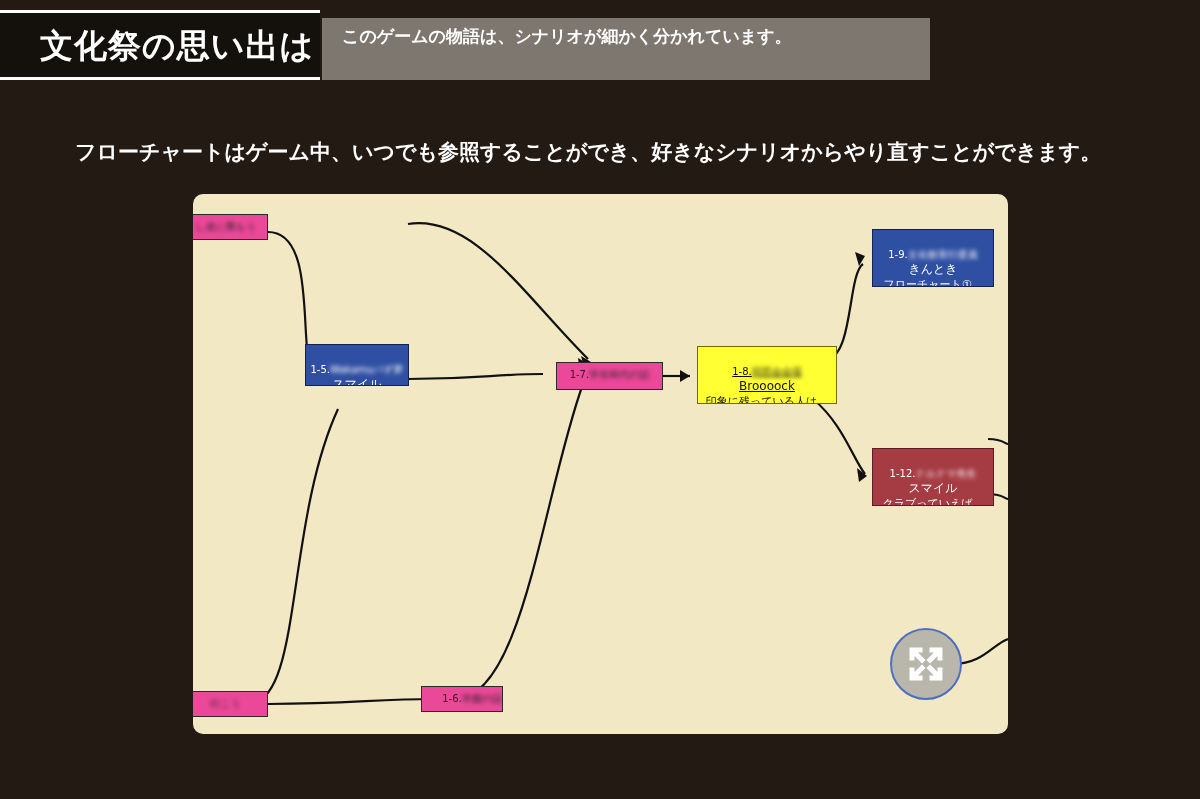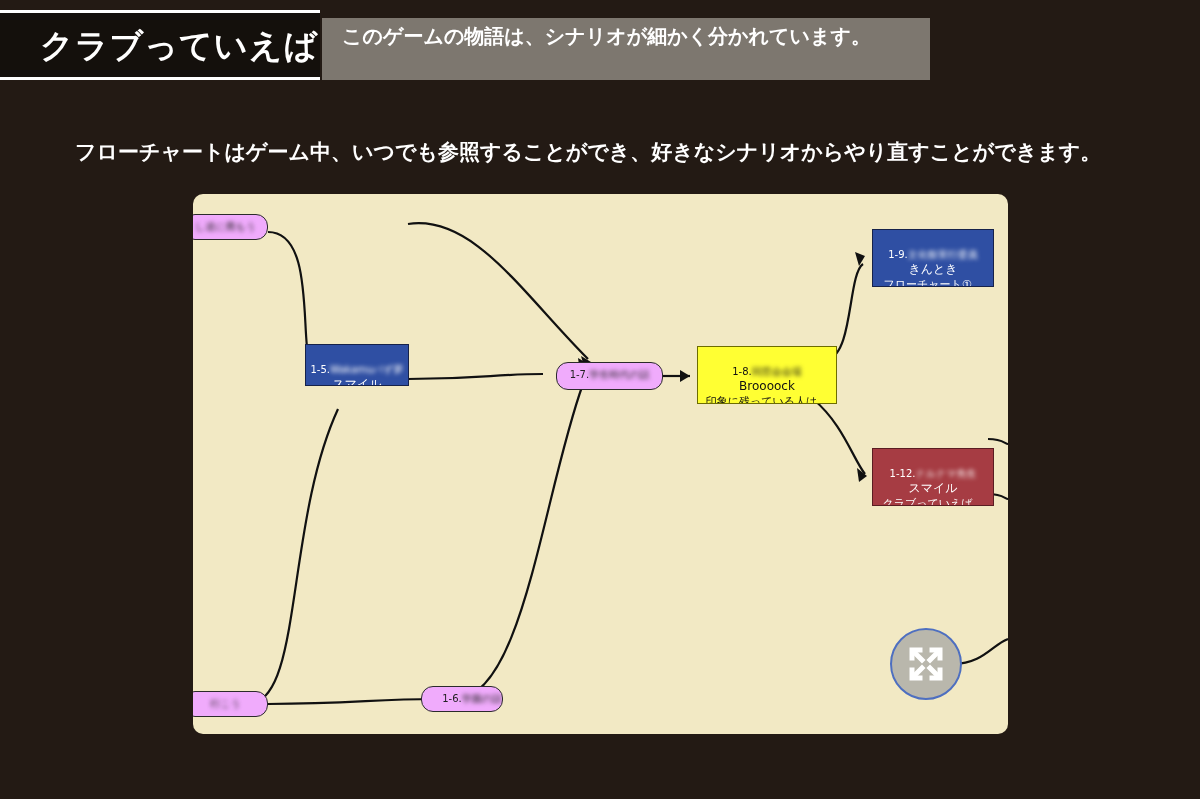--- a/index.html
+++ b/index.html
@@ -20,21 +20,21 @@
   .hdr-title{
     position:absolute;left:40px;top:22px;width:300px;height:48px;
     color:#ffffff;font-size:33px;font-weight:bold;letter-spacing:1px;
     line-height:48px;white-space:nowrap;
   }
   .hdr-caption-box{
     position:absolute;left:322px;top:18px;width:608px;height:62px;
     background:#7d776f;
   }
   .hdr-caption-box .line{
-    color:#ffffff;font-size:20px;font-weight:bold;line-height:29px;
+    color:#ffffff;font-size:17px;font-weight:bold;line-height:29px;
     margin-left:20px;white-space:nowrap;
   }
   .hdr-caption-box .line.first{padding-top:4px;}
   .lead{
     position:absolute;left:75px;top:138px;width:1060px;
     color:#ffffff;font-size:21px;font-weight:bold;white-space:nowrap;
   }
   
   .panel{
     position:absolute;left:193px;top:194px;width:815px;height:540px;
@@ -45,38 +45,38 @@
     position:absolute;box-sizing:border-box;border:1px solid #2b2b2b;
     font-size:11px;text-align:center;overflow:hidden;
   }
   .node .hdr{
     display:block;font-size:10px;line-height:13px;padding-top:18px;
     white-space:nowrap;
   }
   .node .l2{display:block;font-size:12px;line-height:16px;white-space:nowrap;}
   .node .l3{display:block;font-size:11px;line-height:15px;white-space:nowrap;}
   .node.blue{background:#2f4fa3;border-color:#16224a;color:#ffffff;}
-  .node.yellow{background:#ffff33;border-color:#6d6d00;color:#111111;}
+  .node.yellow{background:#ffff33;border-color:#6d6d00;color:#111111;text-decoration:underline;}
   .node.red{background:#a63c43;border-color:#5a1d22;color:#ffffff;}
-  .node.small{background:#f0abfc;border-color:#2b2b2b;color:#222222;border-radius:12px;}
+  .node.small{background:#ec4899;border-color:#2b2b2b;color:#222222;}
   .node.small .hdr{font-size:10px;line-height:24px;padding-top:0;}
   .blurred{filter:blur(2.2px);}
   .fs-btn{
     position:absolute;left:697px;top:434px;width:72px;height:72px;border-radius:50%;
     background:#b9b7ac;border:2px solid #4e6fc0;box-sizing:border-box;
   }
   .fs-btn svg{position:absolute;left:0;top:0;width:68px;height:68px;}
 </style>
 </head>
 <body>
 
 <div id="stage">
 
   <div class="hdr-band"></div>
-  <div class="hdr-title">クラブっていえば</div>
+  <div class="hdr-title">文化祭の思い出は</div>
 
   <div class="hdr-caption-box">
     <div class="line first">このゲームの物語は、シナリオが細かく分かれています。</div>
   </div>
 
   <div class="lead">フローチャートはゲーム中、いつでも参照することができ、好きなシナリオからやり直すことができます。</div>
 
   <div class="panel">
 
     <svg viewBox="0 0 815 540">

